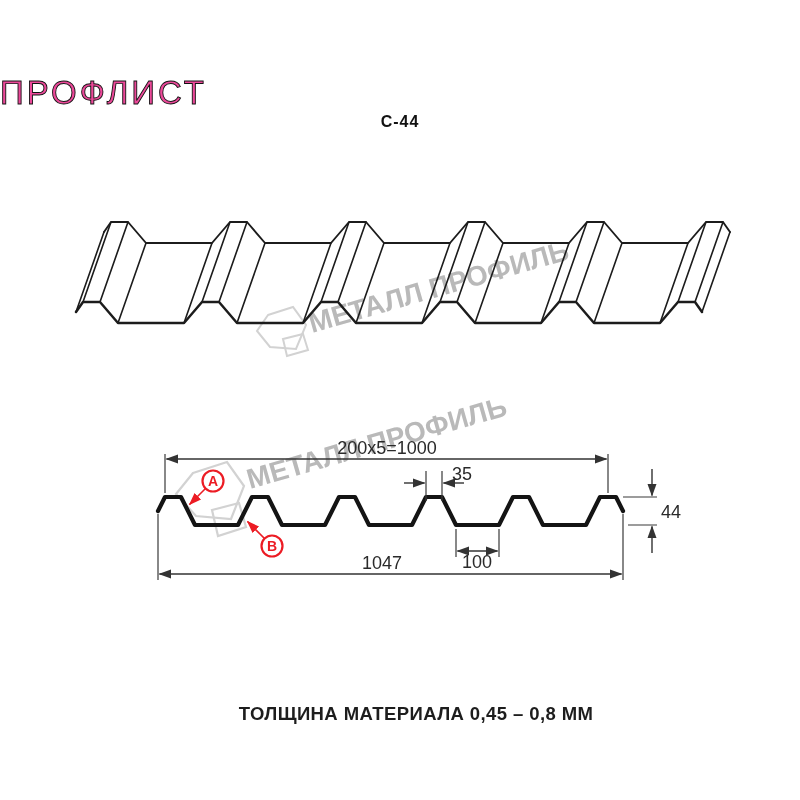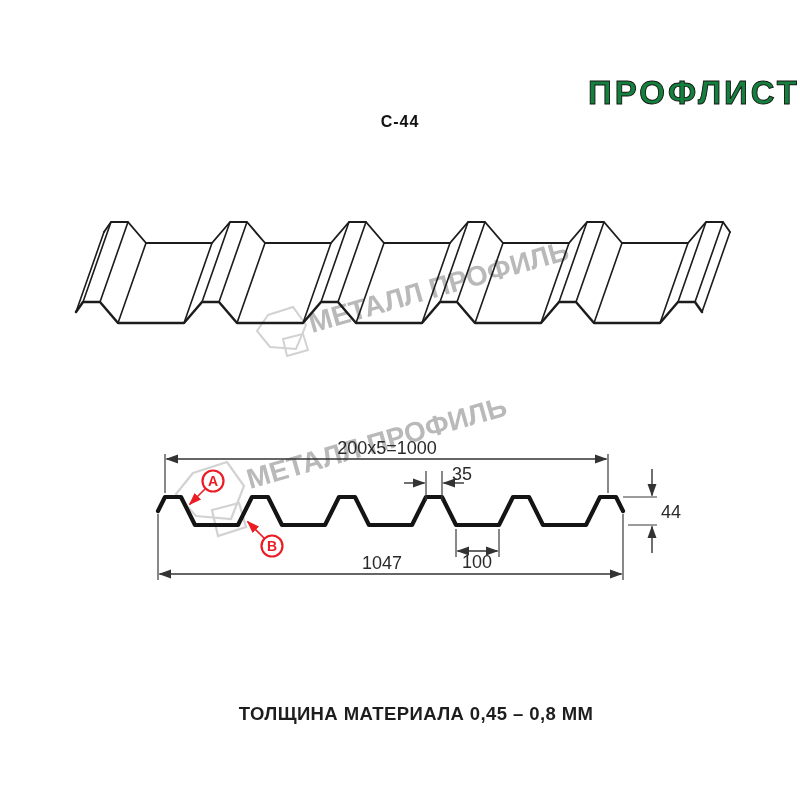--- a/index.html
+++ b/index.html
@@ -1,22 +1,22 @@
 <!DOCTYPE html>
 <html><head>
 <meta charset="utf-8">
 <style>
   html,body{margin:0;padding:0;background:#fff;}
   #stage{
     position:relative;width:800px;height:800px;background:#ffffff;
     font-family:"Liberation Sans", sans-serif;overflow:hidden;
   }
   .page-title{
-    position:absolute;top:74px;left:0;width:800px;text-align:right;
-    font-size:33px;font-weight:700;letter-spacing:3px;color:#15803d;
+    position:absolute;top:74px;left:0;width:800px;text-align:left;
+    font-size:33px;font-weight:400;letter-spacing:3px;color:#ec4899;
     -webkit-text-stroke:0.9px #111;
   }
   .profile-code{
     position:absolute;top:113px;left:0;width:800px;text-align:center;
     font-size:16px;font-weight:700;letter-spacing:1px;color:#111;
   }
   .thickness-note{
     position:absolute;top:703px;left:16px;width:800px;text-align:center;
     font-size:18.5px;font-weight:700;letter-spacing:0.4px;color:#1d1d1d;
   }

